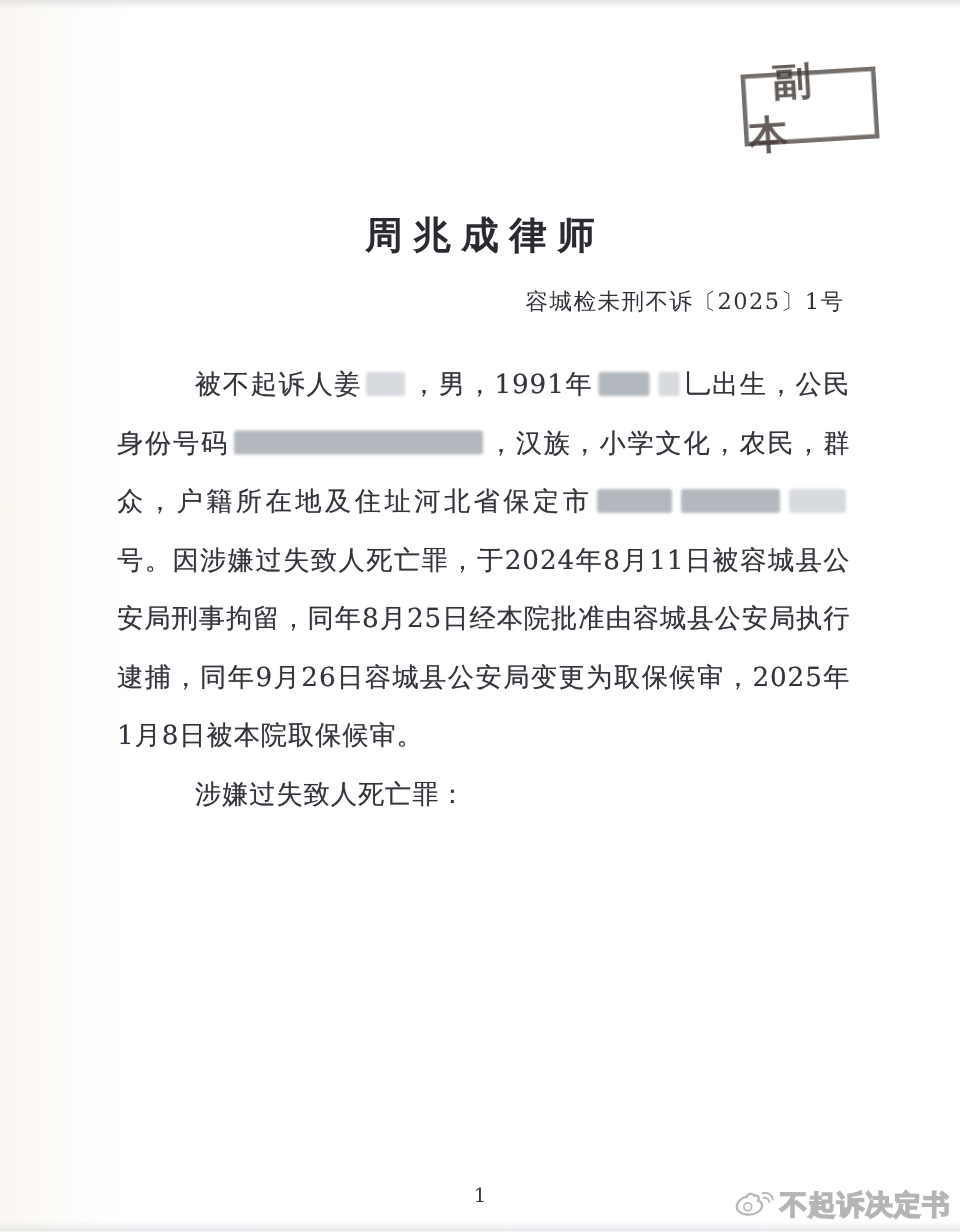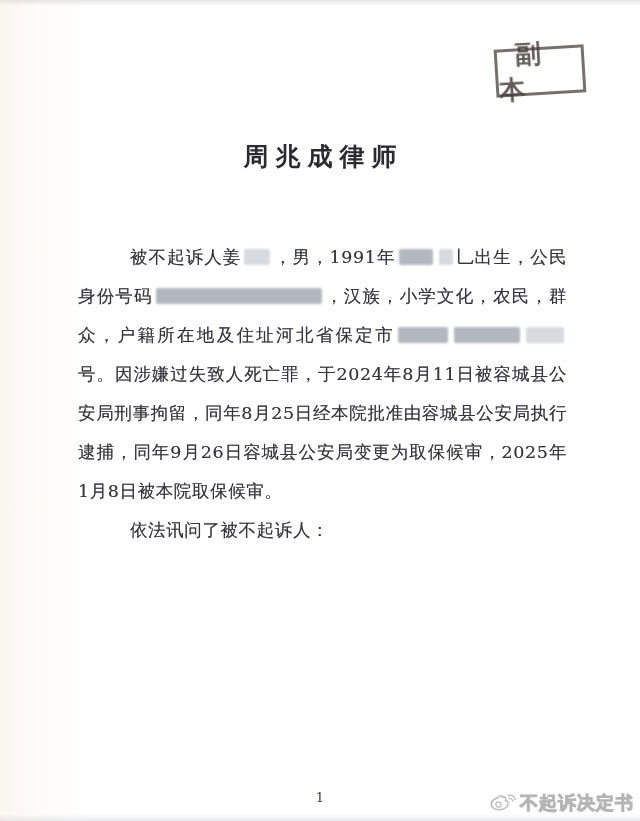--- a/index.html
+++ b/index.html
@@ -85,24 +85,25 @@
 
 <div class="paper">
 
   <div class="stamp">
     <span>副本</span>
   </div>
 
 
   <h2 class="doctitle">周兆成律师</h2>
 
+  <div class="docno">容城检未刑不诉〔2025〕1号</div>
 
   <div class="doc-body" id="paragraphs">
       <p class="indent">被不起诉人姜<span class="redact light" style="width: 26px;"></span>，男，1991年<span class="redact mid" style="width: 34px;"></span><span class="redact light" style="width: 14px;"></span>乚出生，公民身份号码<span class="redact mid" style="width: 166px;"></span>，汉族，小学文化，农民，群众，户籍所在地及住址河北省保定市<span class="redact mid" style="width: 50px;"></span><span class="redact mid" style="width: 66px;"></span><span class="redact light" style="width: 38px;"></span>号。因涉嫌过失致人死亡罪，于2024年8月11日被容城县公安局刑事拘留，同年8月25日经本院批准由容城县公安局执行逮捕，同年9月26日容城县公安局变更为取保候审，2025年1月8日被本院取保候审。</p>
-      <p class="indent">依法讯问了被不起诉人：</p>
+      <p class="indent">涉嫌过失致人死亡罪：</p>
     </div>
 
   <div class="pageno">1</div>
 
   <div class="watermark">
     <span class="wm-icon">
       <svg width="30" height="24" viewBox="0 0 30 24" xmlns="http://www.w3.org/2000/svg">
         <path d="M9 7 C4 8.5 1.5 13.5 4.5 16.5 C7.5 19.5 14.5 19.5 18 16.5 C21 13.8 20.8 10.5 17.4 9.5 C18.6 7.4 17 5.2 14.8 6.2 C13.8 4.1 10.2 4.6 9.6 7.2 Z" fill="none" stroke="rgba(158,158,158,0.85)" stroke-width="1.5"></path>
         <circle cx="10.5" cy="13.5" r="2.6" fill="none" stroke="rgba(158,158,158,0.8)" stroke-width="1.2"></circle>
         <path d="M20.5 4.5 C23.5 3.3 26.6 5.4 27.2 8.6" fill="none" stroke="rgba(158,158,158,0.8)" stroke-width="1.4" stroke-linecap="round"></path>

